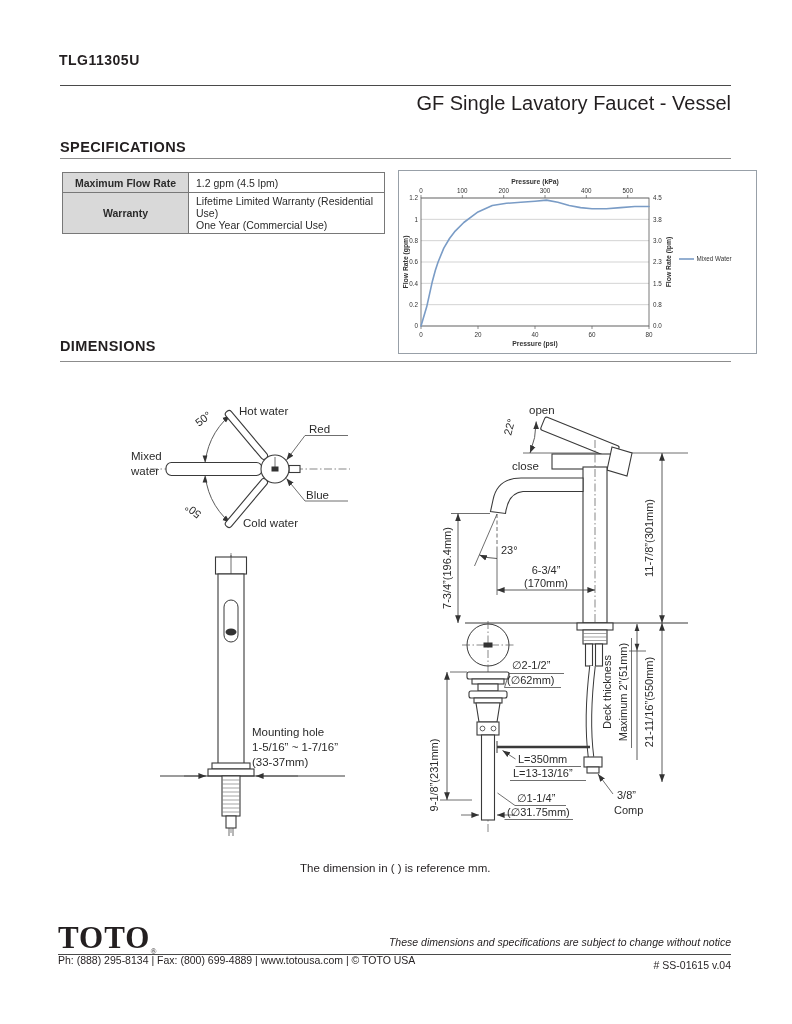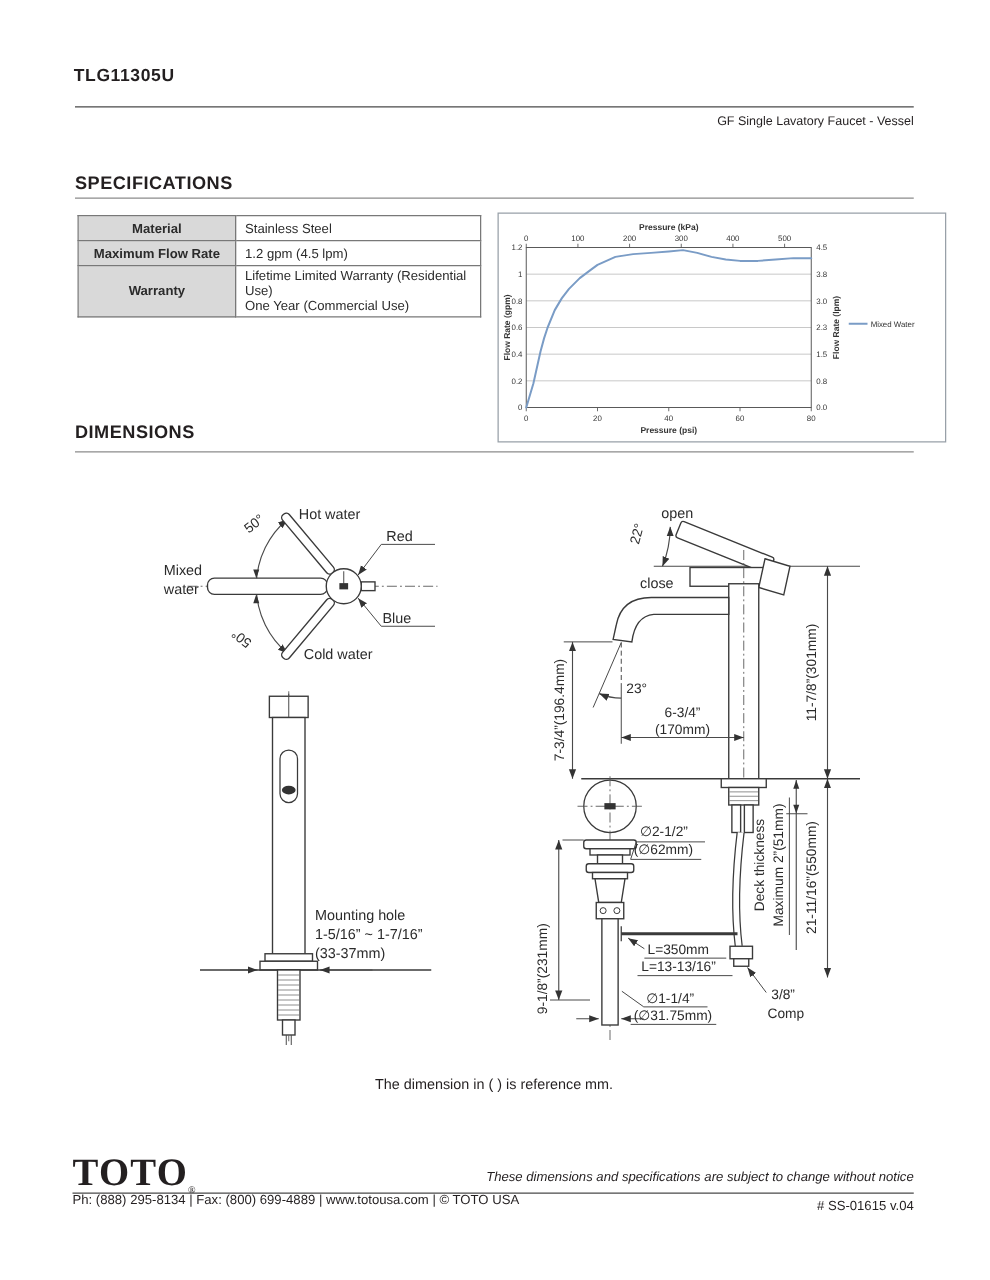--- a/index.html
+++ b/index.html
@@ -1,21 +1,21 @@
 <!DOCTYPE html>
 <html><head>
 <meta charset="utf-8">
 <style>
   html,body{margin:0;padding:0;}
   body{width:792px;height:1024px;background:#fff;font-family:"Liberation Sans",sans-serif;color:#231f20;position:relative;overflow:hidden;}
   .abs{position:absolute;}
   
   .doc-title{left:59px;top:52px;font-size:14px;font-weight:bold;letter-spacing:.5px;}
   .title-rule{left:60px;top:85px;width:671px;height:1px;background:#4a4a4a;}
-  .doc-subtitle{top:92px;right:61px;font-size:10px;}
+  .doc-subtitle{top:92px;right:61px;font-size:20px;}
   
   .sec-head{left:60px;font-size:14.5px;font-weight:bold;letter-spacing:.4px;}
   .sec-rule{left:60px;width:671px;height:1px;background:#8c8c8c;}
   
   .spec-table{position:absolute;left:62px;top:172px;border-collapse:collapse;table-layout:fixed;width:323px;font-size:10.5px;color:#2b2b2b;}
   .spec-table td{border:1px solid #787878;}
   .spec-table td.lab{width:119px;background:#d9d9d9;font-weight:bold;text-align:center;vertical-align:middle;padding:2px 3px;}
   .spec-table td.val{padding:2px 7px;vertical-align:middle;}
   .spec-table tr.r1,.spec-table tr.r2{height:20px;}
   .spec-table tr.r3{height:38px;}
@@ -47,24 +47,20 @@
 
 <div class="abs doc-title">TLG11305U</div>
 <div class="abs title-rule"></div>
 <div class="abs doc-subtitle">GF Single Lavatory Faucet - Vessel</div>
 
 <div class="abs sec-head" style="top:139px">SPECIFICATIONS</div>
 <div class="abs sec-rule" style="top:158px"></div>
 
 <table class="spec-table">
   <tbody>
-      <tr class="r1">
-    <td class="lab">Material</td>
-    <td class="val">Stainless Steel</td>
-  </tr>
   <tr class="r2">
     <td class="lab">Maximum Flow Rate</td>
     <td class="val">1.2 gpm (4.5 lpm)</td>
   </tr>
   <tr class="r3">
     <td class="lab">Warranty</td>
     <td class="val">
       <div>Lifetime Limited Warranty (Residential Use)</div>
       <div>One Year (Commercial Use)</div>
     </td>

